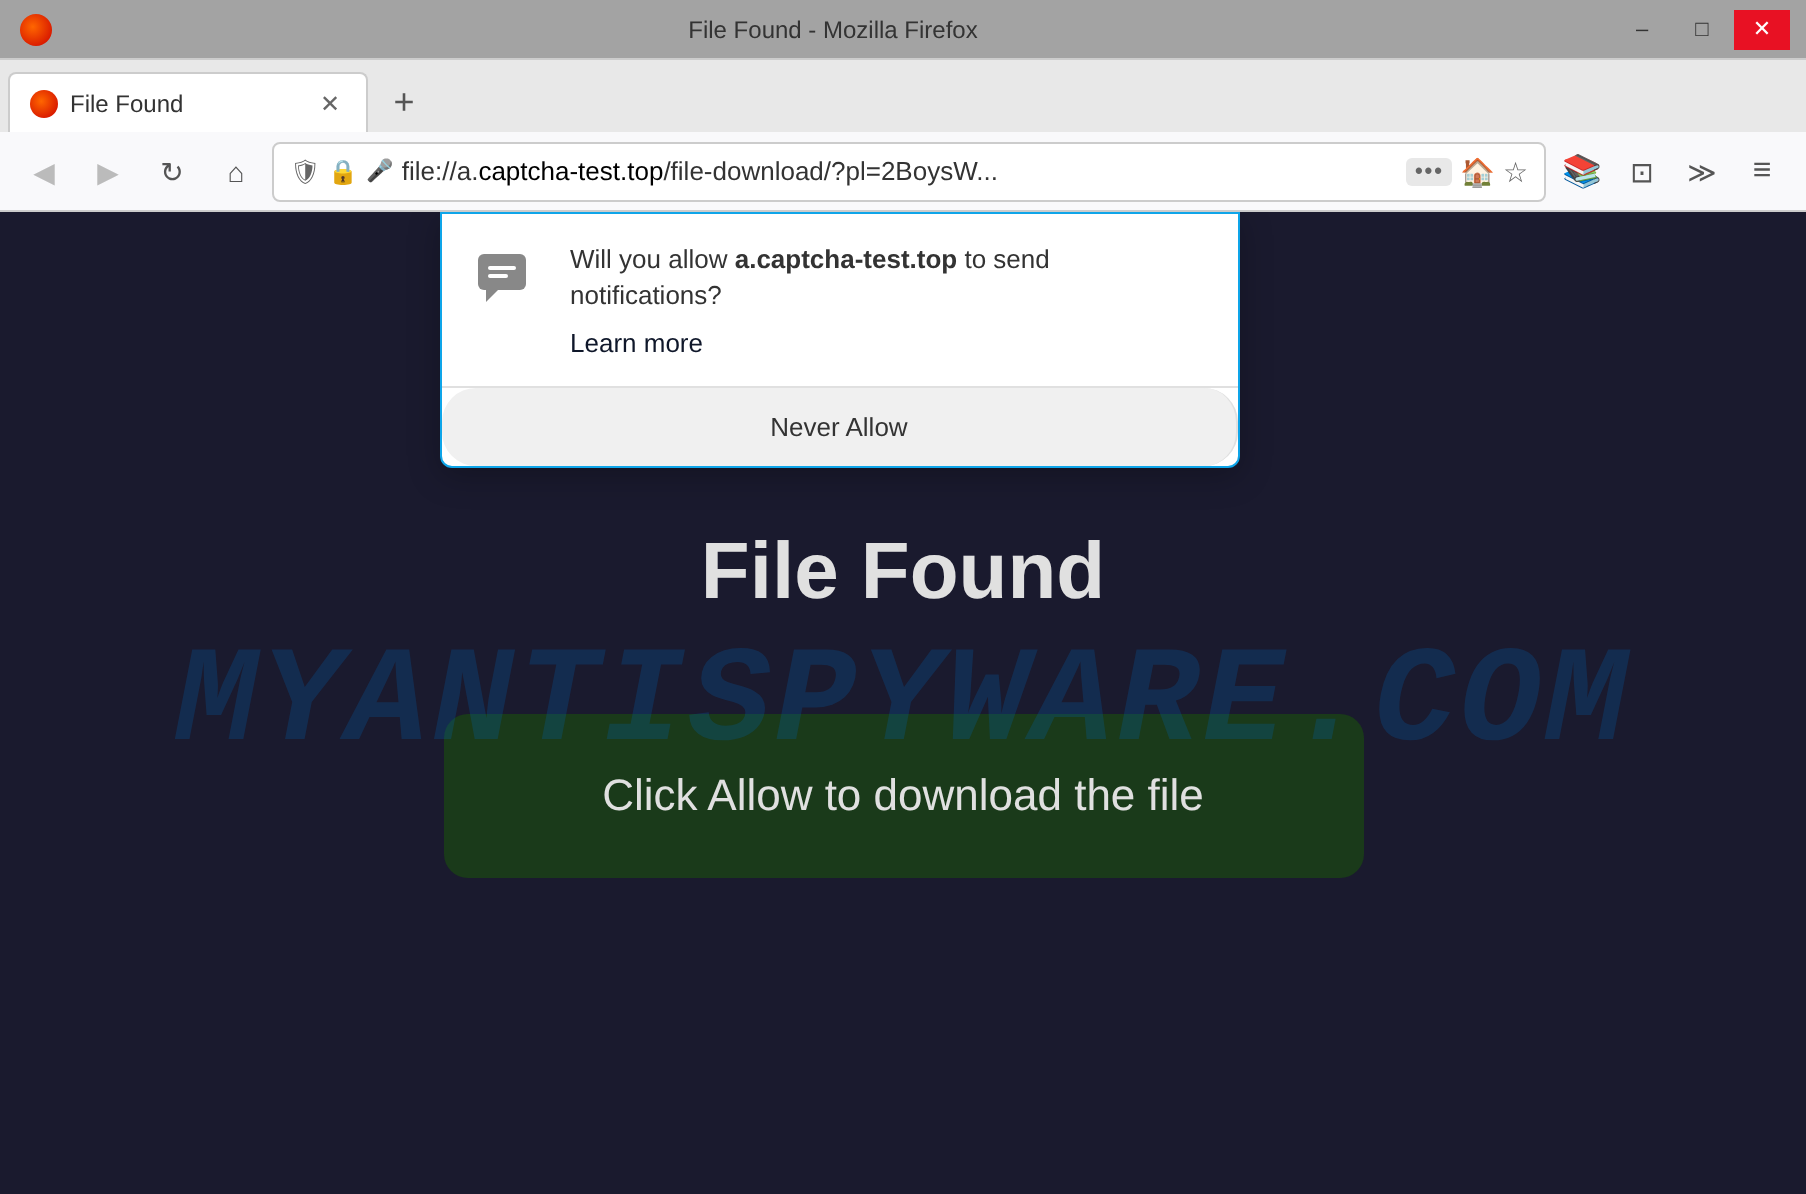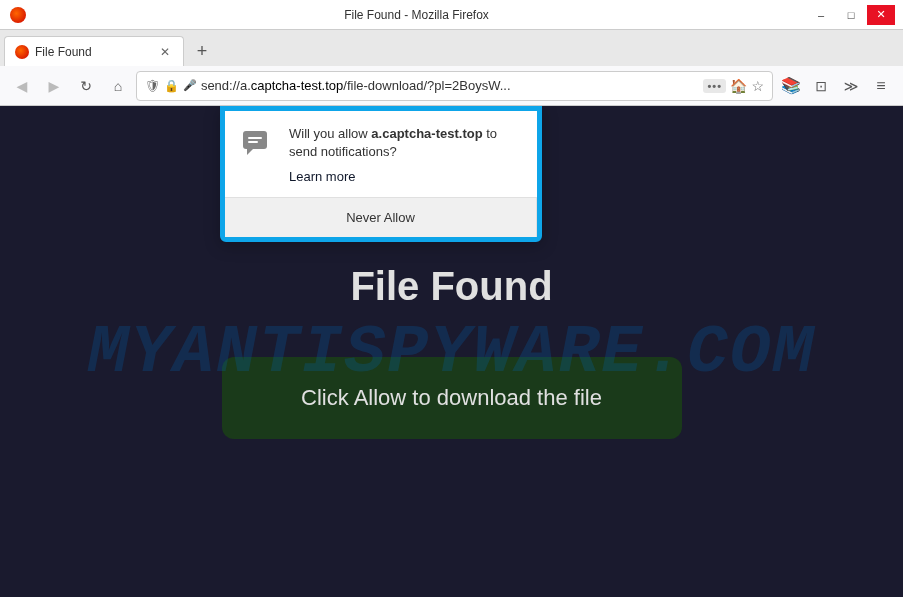--- a/index.html
+++ b/index.html
@@ -1,21 +1,21 @@
 <!DOCTYPE html>
 <html><head>
   <meta charset="utf-8">
   <style>
     * { margin: 0; padding: 0; box-sizing: border-box; }
     body { width: 903px; height: 597px; overflow: hidden; font-family: Arial, sans-serif; background: #2b2b2b; }
 
     
     .titlebar {
       height: 30px;
-      background: #ffffff;
+      background: #a3a3a3;
       display: flex;
       align-items: center;
       justify-content: space-between;
       padding: 0 8px;
       border-bottom: 1px solid #ccc;
       gap: 15px;
     }
     .titlebar-title {
       flex: 1;
       text-align: center;
@@ -210,23 +210,23 @@
       width: 460px;
       text-align: center;
       margin-top: 24px;
     }
 
     
     .notification-popup {
       position: absolute;
       top: 0;
       left: 220px;
-      width: 322px;
+      width: 400px;
       background: white;
-      border: 5px solid #0ea5e9;
+      border: 1px solid #0ea5e9;
       border-radius: 0 0 6px 6px;
       box-shadow: 0 4px 16px rgba(0,0,0,0.25);
       z-index: 100;
     }
     .popup-body {
       padding: 14px 16px 12px;
       display: flex;
       gap: 12px;
       align-items: flex-start;
     }
@@ -265,20 +265,21 @@
       padding: 12px 8px;
       border: none;
       cursor: pointer;
       font-size: 13px;
       font-weight: 500;
     }
     .popup-btn-never {
       background: #f0f0f0;
       color: #333;
       border-right: 1px solid #e0e0e0;
+      border-radius: 17px;
     }
     .popup-btn-allow {
       background: #0066cc;
       color: white;
     }
   </style>
 </head>
 <body>
 
 <div class="titlebar">
@@ -306,21 +307,21 @@
   <button class="nav-btn disabled">◀</button>
   <button class="nav-btn disabled">▶</button>
   <button class="nav-btn">↻</button>
   <button class="nav-btn">⌂</button>
 
   <div class="address-bar-wrapper">
     <span class="security-icon">🛡</span>
     <span class="lock-icon">🔒</span>
     <span class="mic-icon">🎤</span>
     <span class="address-text">
-      <span>send://a.</span><span class="domain">captcha-test.top</span><span>/file-download/?pl=2BoysW...</span>
+      <span>file://a.</span><span class="domain">captcha-test.top</span><span>/file-download/?pl=2BoysW...</span>
     </span>
     <span class="more-btn">•••</span>
     <span class="pocket-icon">🏠</span>
     <span class="star-icon">☆</span>
   </div>
 
   <div class="nav-right">
     <button class="nav-btn" style="font-size:16px;">📚</button>
     <button class="nav-btn" style="font-size:14px;">⊡</button>
     <button class="nav-btn" style="font-size:14px;">≫</button>

